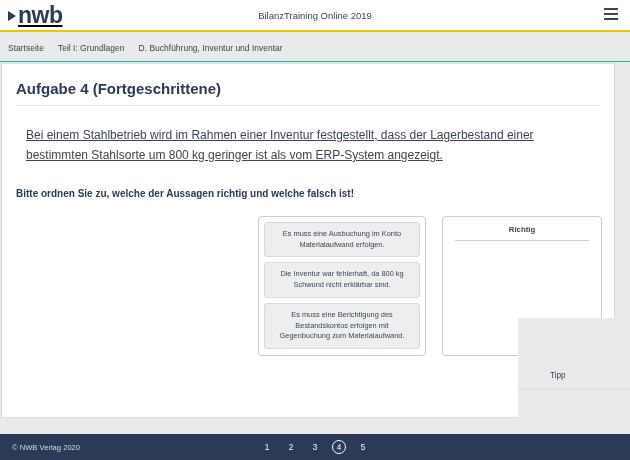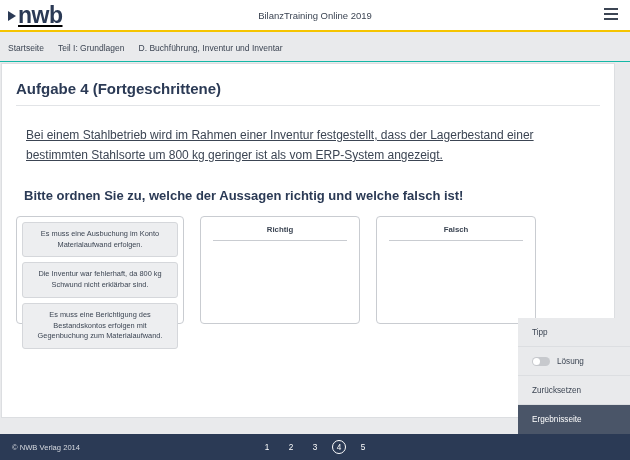--- a/index.html
+++ b/index.html
@@ -100,33 +100,34 @@
   }
   .intro {
     margin: 10px;
     padding: 10px 14px 0 14px;
     font-size: 12px;
     line-height: 1.65;
     color: #3c4553;
     text-decoration: underline;
   }
   .instruction {
-    margin: 8px;
+    margin: 0;
     padding: 12px 14px 0 14px;
-    font-size: 13px;
+    font-size: 10px;
     font-weight: bold;
     color: #2b3a55;
   }
 
   
   .dragarea {
     position: absolute;
     top: 152px; left: 14px;
-    width: 586px; height: 108px;
+    width: 586px; height: 140px;
     display: flex;
+    justify-content: flex-end;
   }
   .source-col {
     width: 168px;
     border: 1px solid #c9ccd1;
     border-radius: 4px;
     padding: 5px;
     display: flex; flex-direction: column;
     gap: 5px;
     background: #fff;
   }
@@ -165,26 +166,27 @@
   
   .actions {
     position: absolute;
     top: 318px; left: 518px;
     width: 112px;
     background: #e9eaec;
   }
   .action-row {
     height: 29px;
     display: flex; align-items: center;
-    padding-left: 14px;
+    padding-left: 32px;
     font-size: 8.2px;
     color: #3c4553;
     border-bottom: 1px solid #dcdee1;
     cursor: pointer;
     background: #e9eaec;
+    margin-top: 43px;
   }
   .action-row.highlight {
     background: #f5d800;
     color: #2b3a55;
     font-weight: normal;
     border-bottom: 1px solid #f5d800;
   }
   .action-row.dark {
     background: #4a5568;
     color: #ffffff;
@@ -271,24 +273,20 @@
         <div class="chip">Es muss eine Ausbuchung im Konto Materialaufwand erfolgen.</div>
         <div class="chip">Die Inventur war fehlerhaft, da 800 kg Schwund nicht erklärbar sind.</div>
         <div class="chip">Es muss eine Berichtigung des Bestandskontos erfolgen mit Gegenbuchung zum Materialaufwand.</div>
       </div>
 
       <div class="target-col">
         <div class="t-title">Richtig</div>
         <div class="t-rule"></div>
       </div>
 
-      <div class="target-col">
-        <div class="t-title">Falsch</div>
-        <div class="t-rule"></div>
-      </div>
 
     </div>
   </div>
 
   <div class="actions">
     <div class="action-row">
       <span>Tipp</span>
     </div>
     <div class="action-row">
       <span class="toggle">
@@ -298,21 +296,21 @@
     </div>
     <div class="action-row">
       <span>Zurücksetzen</span>
     </div>
     <div class="action-row dark">
       <span>Ergebnisseite</span>
     </div>
   </div>
 
   <div class="footer">
-    <div class="copy">© NWB Verlag 2014</div>
+    <div class="copy">© NWB Verlag 2020</div>
     <div class="pager">
       <div class="pg">1</div>
       <div class="pg">2</div>
       <div class="pg">3</div>
       <div class="pg active">4</div>
       <div class="pg">5</div>
     </div>
   </div>
 
 </div>

